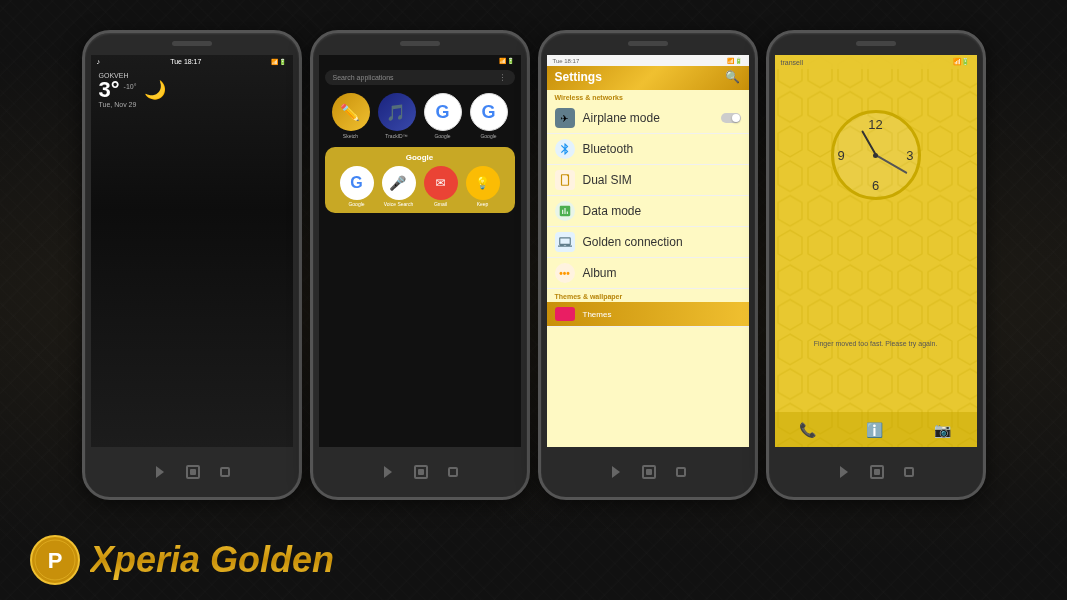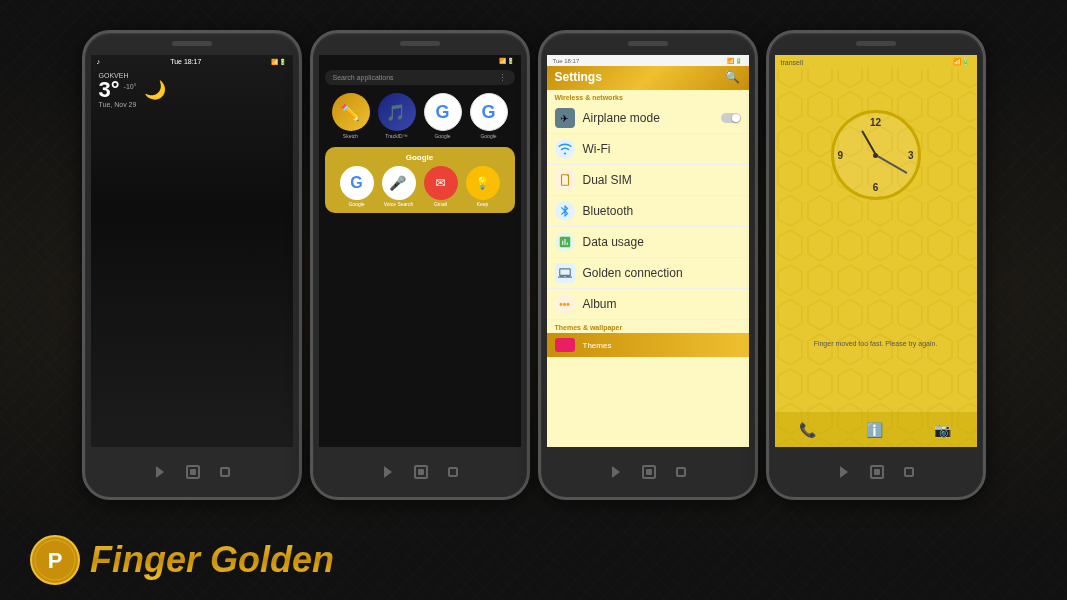--- a/index.html
+++ b/index.html
@@ -371,23 +371,23 @@
       border: 3px solid #c8a800;
       background: rgba(255,255,255,0.1);
       position: relative;
       display: flex;
       align-items: center;
       justify-content: center;
     }
 
     .clock-number {
       position: absolute;
-      font-size: 10px;
+      font-size: 13px;
       color: #333;
-      font-weight: bold;
+      font-weight: normal;
     }
 
     .clock-hand-hour {
       position: absolute;
       bottom: 50%;
       left: 50%;
       width: 2px;
       height: 28px;
       background: #333;
       transform-origin: bottom center;
@@ -711,54 +711,46 @@
           <div class="section-label">Wireless &amp; networks</div>
 
           <div class="settings-item">
             <div class="settings-icon" style="background:#607d8b;">✈</div>
             <span class="settings-text">Airplane mode</span>
             <div class="toggle-switch">
               <div class="toggle-knob"></div>
             </div>
           </div>
 
+
           <div class="settings-item">
             <div class="settings-icon" style="background:#e3f2fd;border-radius:50%;">
-              <svg width="14" height="14" viewBox="0 0 14 14" fill="#2196f3">
-                <path d="M7 10.5c.55 0 1 .45 1 1s-.45 1-1 1-1-.45-1-1 .45-1 1-1zm-3.2-2.1c.87-.87 2.07-1.4 3.2-1.4s2.33.53 3.2 1.4l1.1-1.1C10.16 6.26 8.66 5.5 7 5.5c-1.66 0-3.16.76-4.3 1.9l1.1 1.1zM7 3c2.21 0 4.22.9 5.67 2.33l1.1-1.1C12.19 2.65 9.73 1.5 7 1.5S1.81 2.65.23 4.23l1.1 1.1C2.78 3.9 4.79 3 7 3z"></path>
+              <svg width="14" height="14" viewBox="0 0 24 24" fill="#2196f3">
+                <path d="M17.71 7.71L12 2h-1v7.59L6.41 5 5 6.41 10.59 12 5 17.59 6.41 19 11 14.41V22h1l5.71-5.71-4.3-4.29 4.3-4.29zM13 5.83l1.88 1.88L13 9.59V5.83zm1.88 10.46L13 18.17v-3.76l1.88 1.88z"></path>
               </svg>
             </div>
-            <span class="settings-text">Wi-Fi</span>
+            <span class="settings-text">Bluetooth</span>
           </div>
 
           <div class="settings-item">
             <div class="settings-icon" style="background:#fff3e0;border-radius:4px;">
               <svg width="14" height="14" viewBox="0 0 24 24" fill="#c8900a">
                 <path d="M17 2H7c-1.1 0-2 .9-2 2v16c0 1.1.9 2 2 2h10c1.1 0 2-.9 2-2V4c0-1.1-.9-2-2-2zm0 18H7V4h8l2 2v14z"></path>
               </svg>
             </div>
             <span class="settings-text">Dual SIM</span>
           </div>
 
           <div class="settings-item">
-            <div class="settings-icon" style="background:#e3f2fd;border-radius:50%;">
-              <svg width="14" height="14" viewBox="0 0 24 24" fill="#2196f3">
-                <path d="M17.71 7.71L12 2h-1v7.59L6.41 5 5 6.41 10.59 12 5 17.59 6.41 19 11 14.41V22h1l5.71-5.71-4.3-4.29 4.3-4.29zM13 5.83l1.88 1.88L13 9.59V5.83zm1.88 10.46L13 18.17v-3.76l1.88 1.88z"></path>
-              </svg>
-            </div>
-            <span class="settings-text">Bluetooth</span>
-          </div>
-
-          <div class="settings-item">
             <div class="settings-icon" style="background:#e8f5e9;border-radius:50%;">
               <svg width="14" height="14" viewBox="0 0 24 24" fill="#4caf50">
                 <path d="M19 3H5c-1.1 0-2 .9-2 2v14c0 1.1.9 2 2 2h14c1.1 0 2-.9 2-2V5c0-1.1-.9-2-2-2zM9 17H7v-7h2v7zm4 0h-2V7h2v10zm4 0h-2v-4h2v4z"></path>
               </svg>
             </div>
-            <span class="settings-text">Data usage</span>
+            <span class="settings-text">Data mode</span>
           </div>
 
           <div class="settings-item">
             <div class="settings-icon" style="background:#e3f2fd;border-radius:4px;">
               <svg width="14" height="14" viewBox="0 0 24 24" fill="#607d8b">
                 <path d="M20 18c1.1 0 1.99-.9 1.99-2L22 6c0-1.1-.9-2-2-2H4c-1.1 0-2 .9-2 2v10c0 1.1.9 2 2 2H0v2h24v-2h-4zm-6 0H10v-1h4v1zm6-3H4V6h16v9z"></path>
               </svg>
             </div>
             <span class="settings-text">Golden connection</span>
           </div>
@@ -842,16 +834,16 @@
   </div>
 
   <div class="branding-bar">
     <div class="brand-left">
 
       <svg class="brand-logo" viewBox="0 0 50 50" xmlns="http://www.w3.org/2000/svg">
         <circle cx="25" cy="25" r="24" fill="#c8900a" stroke="#f0c030" stroke-width="2"></circle>
         <text x="25" y="33" text-anchor="middle" font-size="22" font-weight="bold" fill="#fff" font-family="Arial">P</text>
         <circle cx="25" cy="25" r="20" fill="none" stroke="#f0c030" stroke-width="1" opacity="0.5"></circle>
       </svg>
-      <span class="brand-title">Finger Golden</span>
+      <span class="brand-title">Xperia Golden</span>
     </div>
   </div>
 </div>
 
 </body></html>

